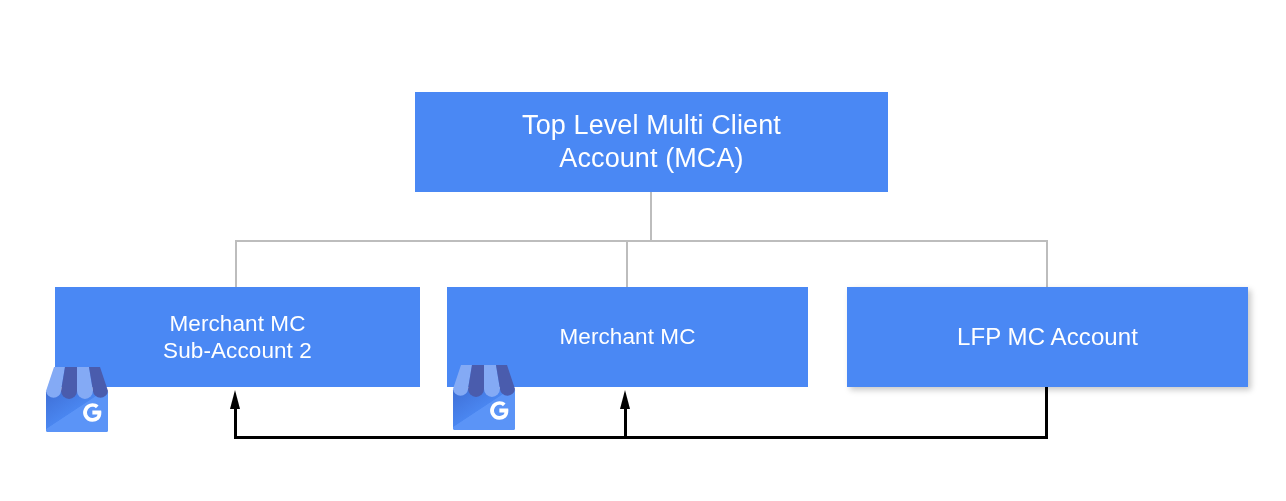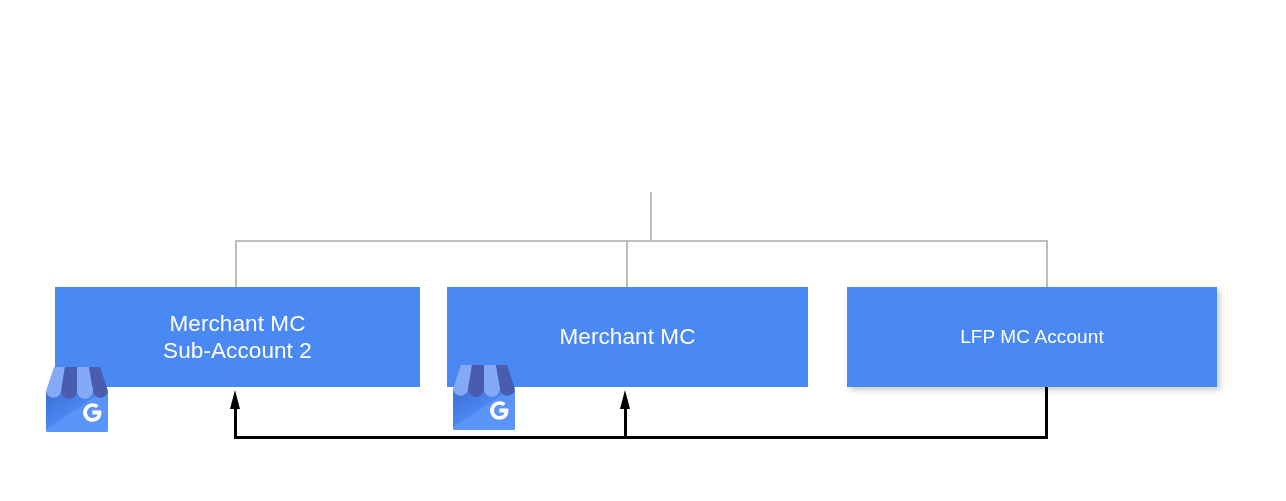--- a/index.html
+++ b/index.html
@@ -61,23 +61,23 @@
   #node-sub2 {
     left: 447px;
     top: 287px;
     width: 361px;
     height: 100px;
     font-size: 22.5px;
   }
   #node-lfp {
     left: 847px;
     top: 287px;
-    width: 370px;
-    height: 100px;
-    font-size: 19px;
+    width: 401px;
+    height: 100px;
+    font-size: 24px;
     box-shadow: 3px 3px 6px rgba(0,0,0,0.22);
   }
 
   
   .gray-line {
     position: absolute;
     background: #bdbdbd;
     z-index: 1;
   }
   #gray-stem {           
@@ -190,20 +190,26 @@
 
   <div class="black-arrow" id="arrow-sub1">
     <span class="head"></span>
     <span class="shaft"></span>
   </div>
   <div class="black-arrow" id="arrow-sub2">
     <span class="head"></span>
     <span class="shaft"></span>
   </div>
 
+  <div class="node" id="node-mca">
+    <span class="node-text">
+      <span>Top Level Multi Client</span>
+      <span class="line2">Account (MCA)</span>
+    </span>
+  </div>
 
   <div class="node" id="node-sub1">
     <span class="node-text">
       <span>Merchant MC</span>
       <span class="line2">Sub-Account 2</span>
     </span>
   </div>
 
   <div class="node" id="node-sub2">
     <span class="node-text">

